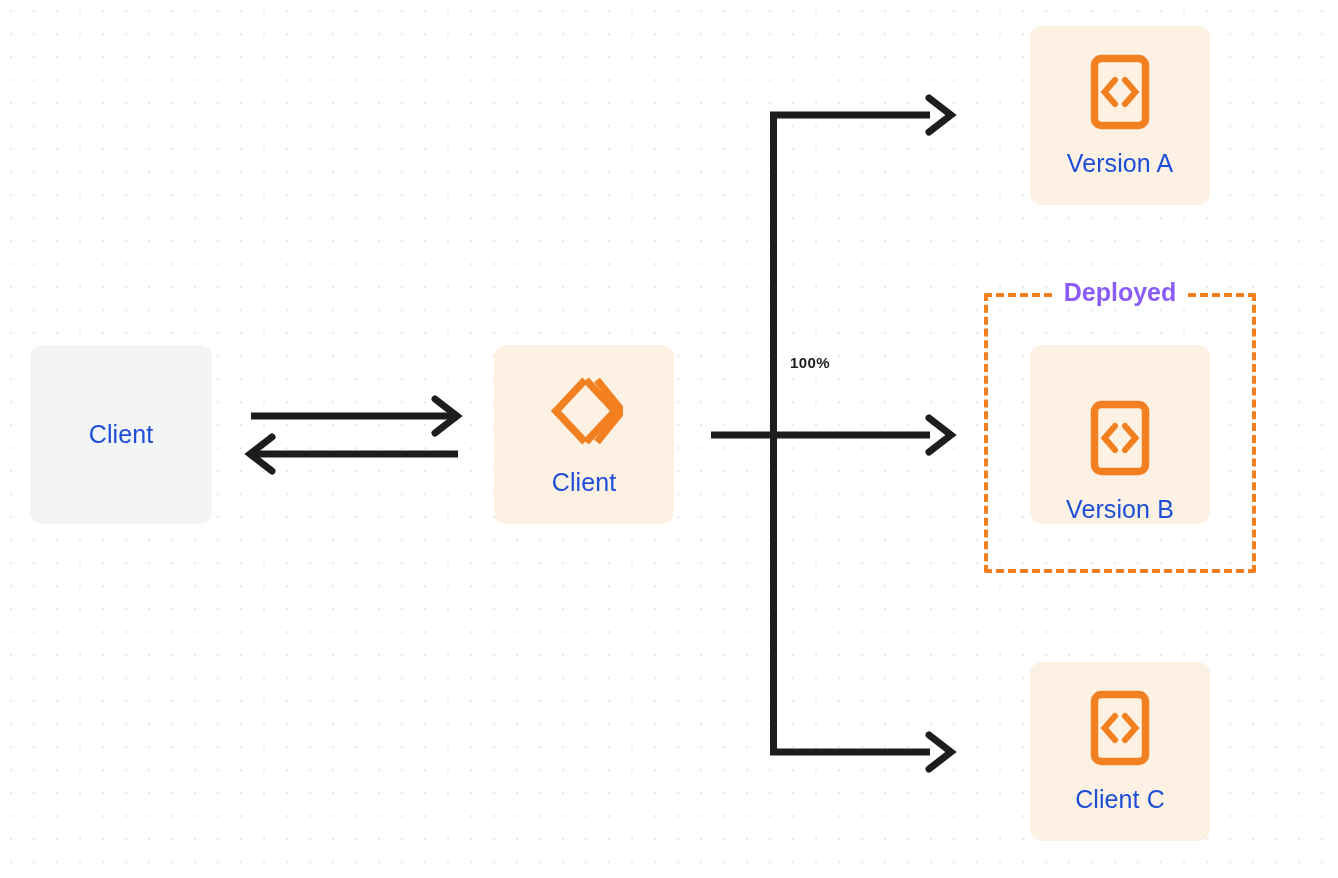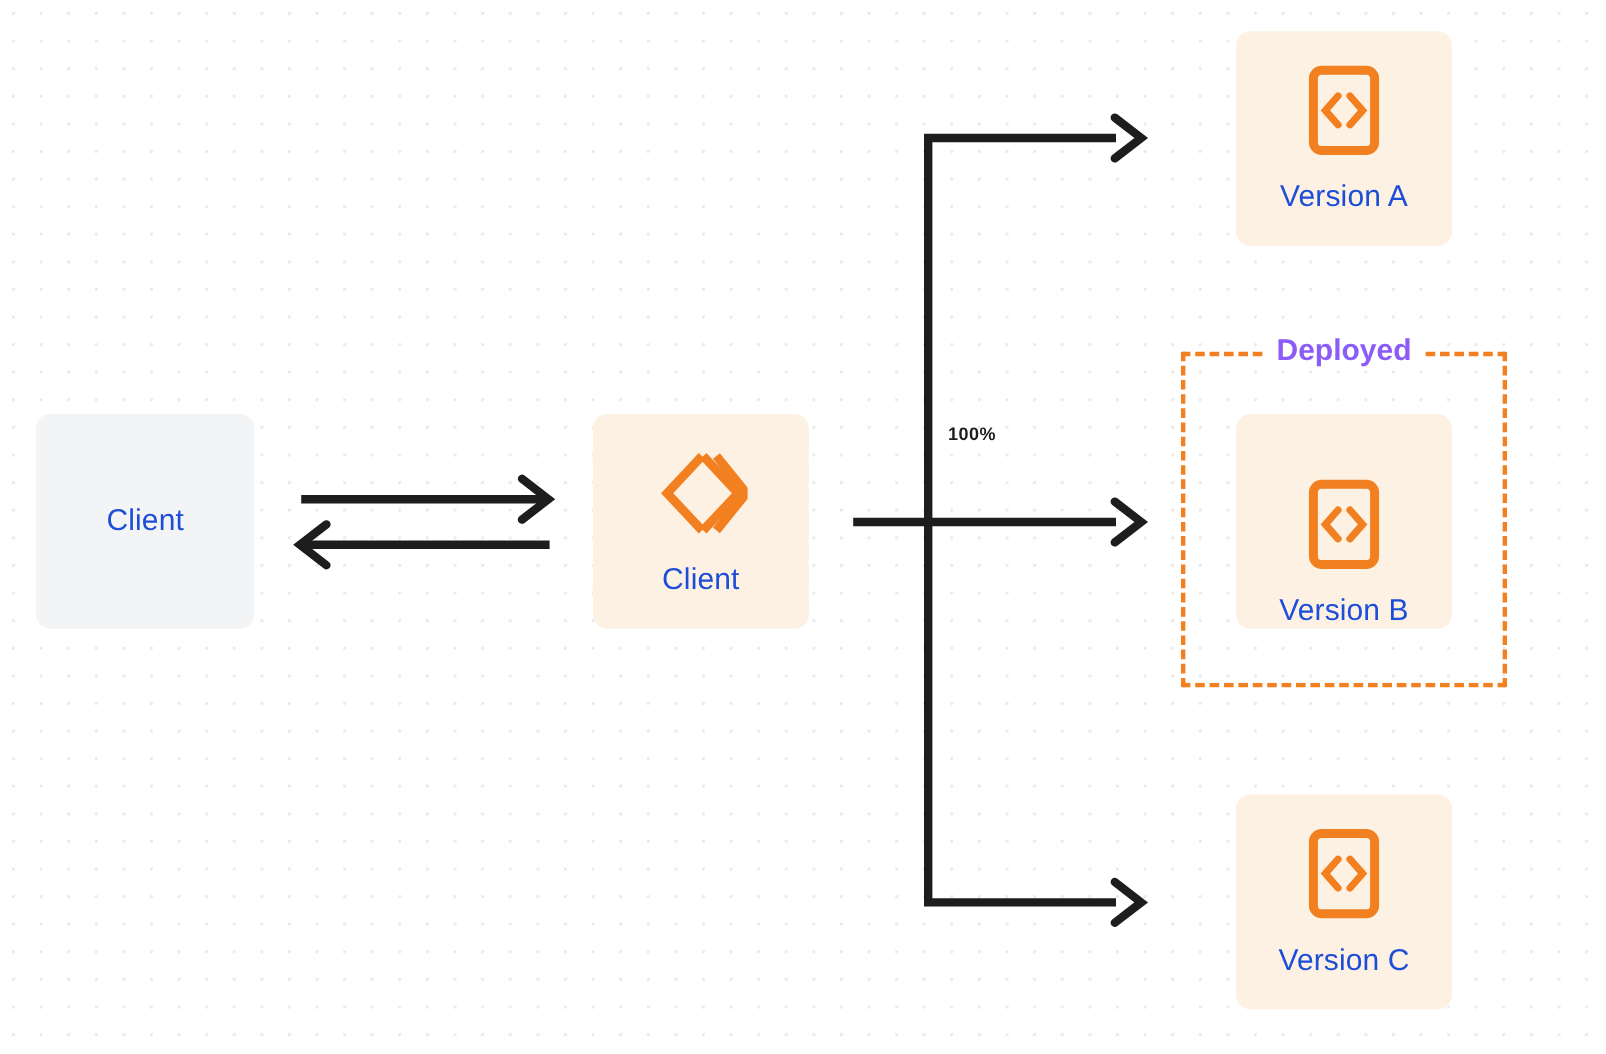--- a/index.html
+++ b/index.html
@@ -226,16 +226,16 @@
   </div>
 
   <div id="version-c-node" class="node version-node">
     <span class="code-icon">
       <svg width="62" height="78" viewBox="0 0 62 78" xmlns="http://www.w3.org/2000/svg">
         <rect x="5.5" y="5.5" width="51" height="67" rx="7" ry="7" fill="none" stroke="#f38020" stroke-width="7.5"></rect>
         <polyline points="26,27 15.5,39 26,51" fill="none" stroke="#f38020" stroke-width="6" stroke-linecap="round" stroke-linejoin="miter"></polyline>
         <polyline points="36,27 46.5,39 36,51" fill="none" stroke="#f38020" stroke-width="6" stroke-linecap="round" stroke-linejoin="miter"></polyline>
       </svg>
     </span>
-    <span class="node-label">Version C</span>
+    <span class="node-label">Client C</span>
   </div>
 
 </div>
 
 </body></html>

